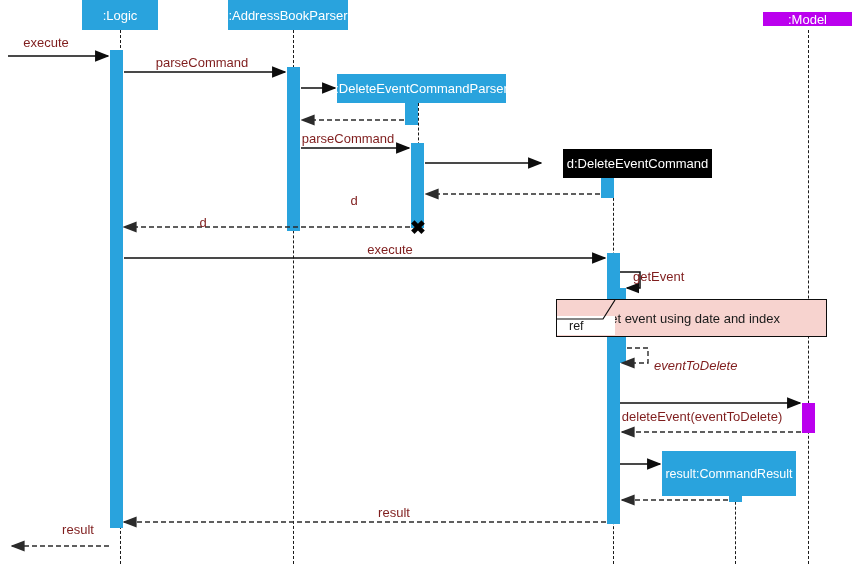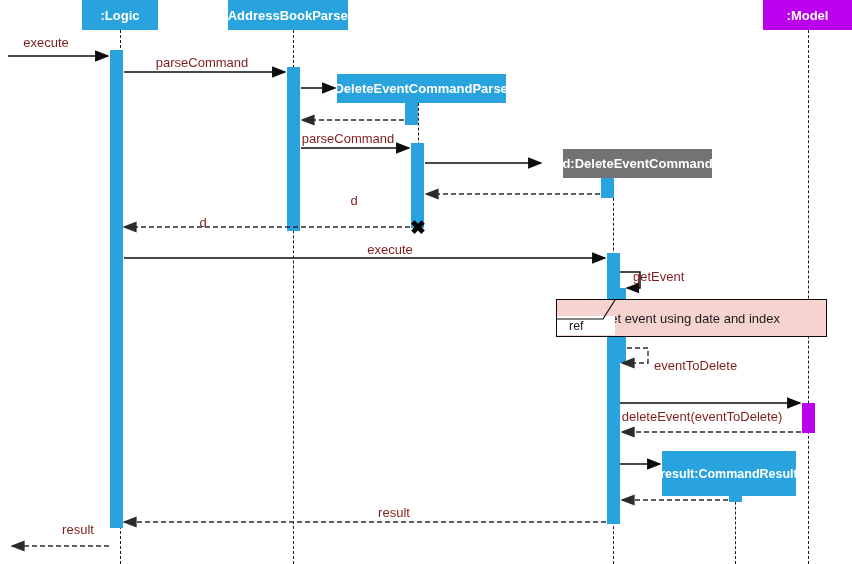--- a/index.html
+++ b/index.html
@@ -15,21 +15,21 @@
     position: relative;
     width: 852px;
     height: 564px;
     background: #ffffff;
     overflow: hidden;
   }
   .participant {
     position: absolute;
     color: #ffffff;
     font-size: 13px;
-    font-weight: bold;
+    font-weight: normal;
     display: flex;
     align-items: center;
     justify-content: center;
     letter-spacing: 0px;
     white-space: nowrap;
     box-sizing: border-box;
   }
   .lifeline {
     position: absolute;
     width: 0;
@@ -139,25 +139,25 @@
   </div>
 
   <div class="participant" style="left:228px; top:0px; width:120px; height:30px; background:#29a3dd;">
     <span>:AddressBookParser</span>
   </div>
 
   <div class="participant" style="left:337px; top:74px; width:169px; height:29px; background:#29a3dd;">
     <span>:DeleteEventCommandParser</span>
   </div>
 
-  <div class="participant" style="left:563px; top:149px; width:149px; height:29px; background:#737373;">
+  <div class="participant" style="left:563px; top:149px; width:149px; height:29px; background:#000000;">
     <span>d:DeleteEventCommand</span>
   </div>
 
-  <div class="participant" style="left:763px; top:0px; width:89px; height:30px; background:#bb00ee;">
+  <div class="participant" style="left:763px; top:12px; width:89px; height:14px; background:#bb00ee;">
     <span>:Model</span>
   </div>
 
   <div class="participant" style="left:662px; top:451px; width:134px; height:45px; background:#29a3dd; font-size:12.5px;">
     <span>result:CommandResult</span>
   </div>
 
   <svg class="overlay">
     <defs>
       <marker id="solidArrow" viewBox="0 0 10 10" refX="9" refY="5" markerWidth="9" markerHeight="9" orient="auto-start-reverse">
@@ -203,20 +203,20 @@
     <line x1="109" y1="546" x2="12" y2="546" stroke="#2b2b2b" stroke-width="1.4" stroke-dasharray="5,3" marker-end="url(#openArrow)"></line>
   </svg>
 
   <div class="msg-label center" style="left:46px; top:35px;">execute</div>
   <div class="msg-label center" style="left:202px; top:55px;">parseCommand</div>
   <div class="msg-label center" style="left:348px; top:131px;">parseCommand</div>
   <div class="msg-label center" style="left:354px; top:193px;">d</div>
   <div class="msg-label center" style="left:203px; top:215px;">d</div>
   <div class="msg-label center" style="left:390px; top:242px;">execute</div>
   <div class="msg-label" style="left:633px; top:269px;">getEvent</div>
-  <div class="msg-label" style="left:654px; top:358px;">eventToDelete</div>
+  <div class="msg-label" style="left:654px; top:358px;font-style:italic;">eventToDelete</div>
   <div class="msg-label center" style="left:702px; top:409px;">deleteEvent(eventToDelete)</div>
   <div class="msg-label center" style="left:394px; top:505px;">result</div>
   <div class="msg-label center" style="left:78px; top:522px;">result</div>
 
   <div class="destroy-x" style="left:418px; top:218px;">✖</div>
 
 </div>
 
 </body></html>

